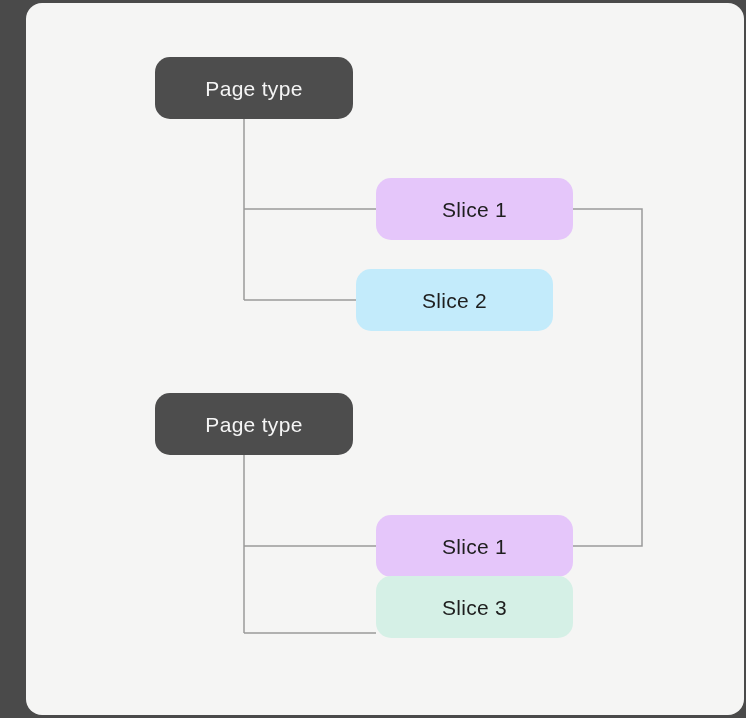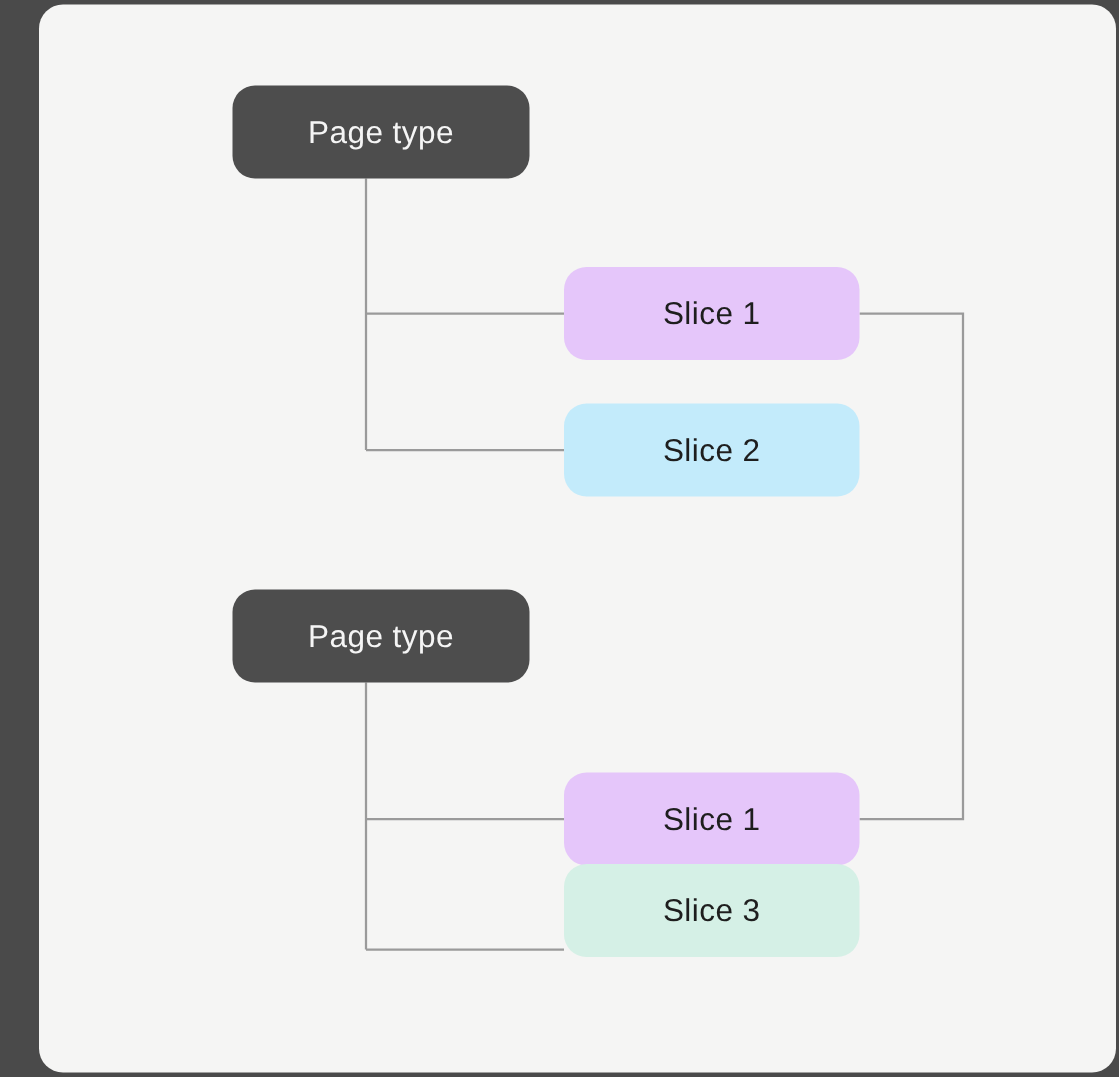--- a/index.html
+++ b/index.html
@@ -70,21 +70,21 @@
         <polyline points="218,630 350,630" fill="none" stroke="#9a9a9a" stroke-width="1.5"></polyline>
         <polyline points="547,206 616,206 616,543 547,543" fill="none" stroke="#9a9a9a" stroke-width="1.5"></polyline>
       </svg>
     <div class="node-layer">
         <div class="node" style="left: 129px; top: 54px; width: 198px; height: 62px; background: rgb(77, 77, 77); color: rgb(245, 245, 245);">
           <span>Page type</span>
         </div>
         <div class="node" style="left: 350px; top: 175px; width: 197px; height: 62px; background: rgb(229, 198, 250); color: rgb(30, 30, 30);">
           <span>Slice 1</span>
         </div>
-        <div class="node" style="left: 350px; top: 266px; width: 197px; height: 62px; background: rgb(195, 235, 251); color: rgb(30, 30, 30);">
+        <div class="node" style="left: 330px; top: 266px; width: 197px; height: 62px; background: rgb(195, 235, 251); color: rgb(30, 30, 30);">
           <span>Slice 2</span>
         </div>
         <div class="node" style="left: 129px; top: 390px; width: 198px; height: 62px; background: rgb(77, 77, 77); color: rgb(245, 245, 245);">
           <span>Page type</span>
         </div>
         <div class="node" style="left: 350px; top: 512px; width: 197px; height: 62px; background: rgb(229, 198, 250); color: rgb(30, 30, 30);">
           <span>Slice 1</span>
         </div>
         <div class="node" style="left: 350px; top: 573px; width: 197px; height: 62px; background: rgb(213, 240, 230); color: rgb(30, 30, 30);">
           <span>Slice 3</span>

